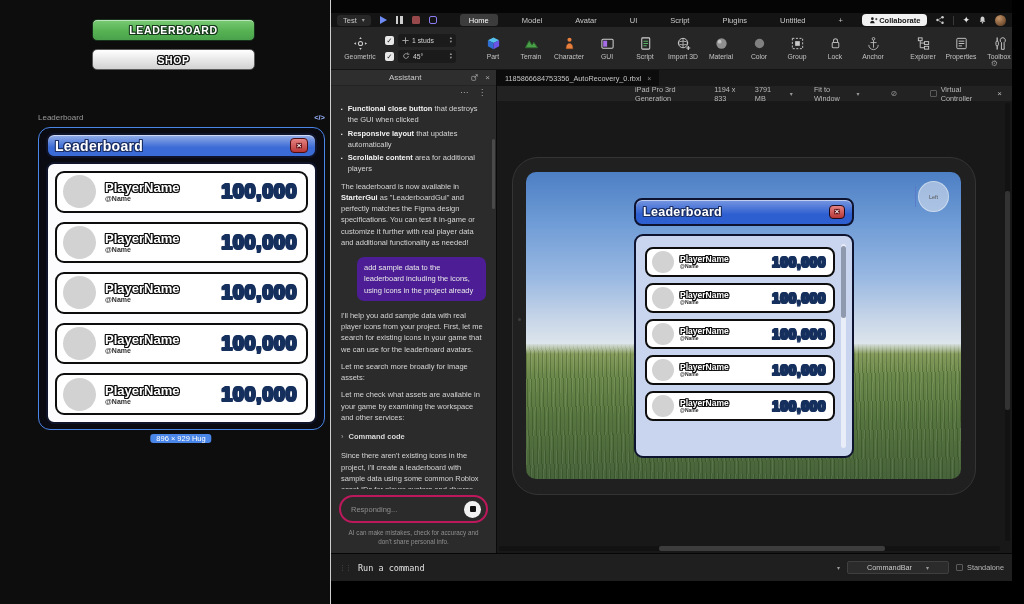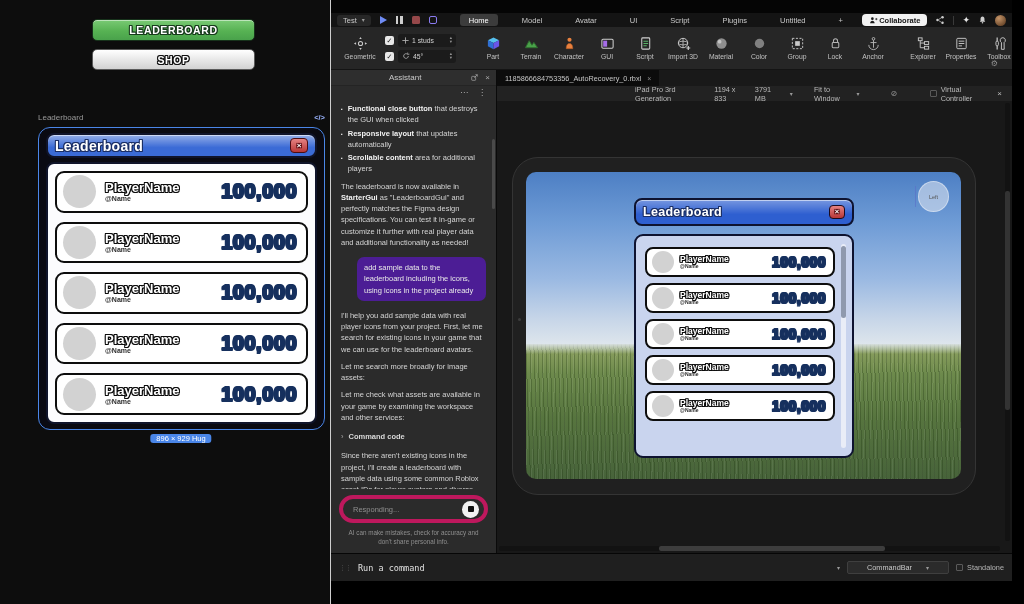--- a/index.html
+++ b/index.html
@@ -100,21 +100,21 @@
   .as-actions { margin-left:auto; display:flex; align-items:center; gap:6px; color:#aaa; font-size:8px; }
   .as-subrow { height:13px; display:flex; align-items:center; justify-content:flex-end; gap:10px; padding:0 10px; color:#b5b5b5; font-size:8px; }
   .chat { flex:1; overflow:hidden; padding:2px 10px 0; font-size:7.5px; line-height:1.5; color:#d4d4d4; position:relative; }
   .chat b { color:#f2f2f2; }
   .bullet { display:flex; gap:5px; margin:2px 0; }
   .bullet .mark { font-size:5px; color:#e8e8e8; margin-top:3px; }
   .chat p { margin:6px 0; }
   .user-bubble { margin:9px 0 9px 16px; background:#4c1d95; border-radius:7px; padding:5px 7px; color:#e8e8e8; }
   .disclosure { display:flex; align-items:center; gap:5px; margin:8px 0; color:#d9d9d9; font-weight:bold; }
   .disclosure .chev { font-weight:normal; color:#aaa; }
-  .as-input { margin:6px 8px 4px; height:28px; border:4px solid #be185d; border-radius:15px; display:flex; align-items:center; padding:0 5px 0 10px; }
+  .as-input { margin:6px 8px 4px; height:28px; border:2px solid #be185d; border-radius:15px; display:flex; align-items:center; padding:0 5px 0 10px; }
   .as-input .status { font-size:7.5px; color:#8f8f8f; }
   .stop-btn { margin-left:auto; width:17px; height:17px; border-radius:50%; background:#f2f2f2; display:flex; align-items:center; justify-content:center; }
   .stop-btn i { width:6px; height:6px; background:#111; border-radius:1px; }
   .as-footer { font-size:6.3px; color:#8f8f8f; text-align:center; padding:2px 10px 6px; line-height:1.4; }
   .as-scroll { position:absolute; right:1px; top:40px; width:3px; height:70px; background:#4a4a4a; border-radius:2px; }
 
   
   .viewcol { flex:1; display:flex; flex-direction:column; background:#191919; min-width:0; }
   .tabstrip { height:16px; background:#191919; display:flex; align-items:stretch; }
   .doc-tab { background:#0c0c0c; display:flex; align-items:center; gap:6px; padding:0 8px; font-size:7.3px; color:#c6c6c6; }

